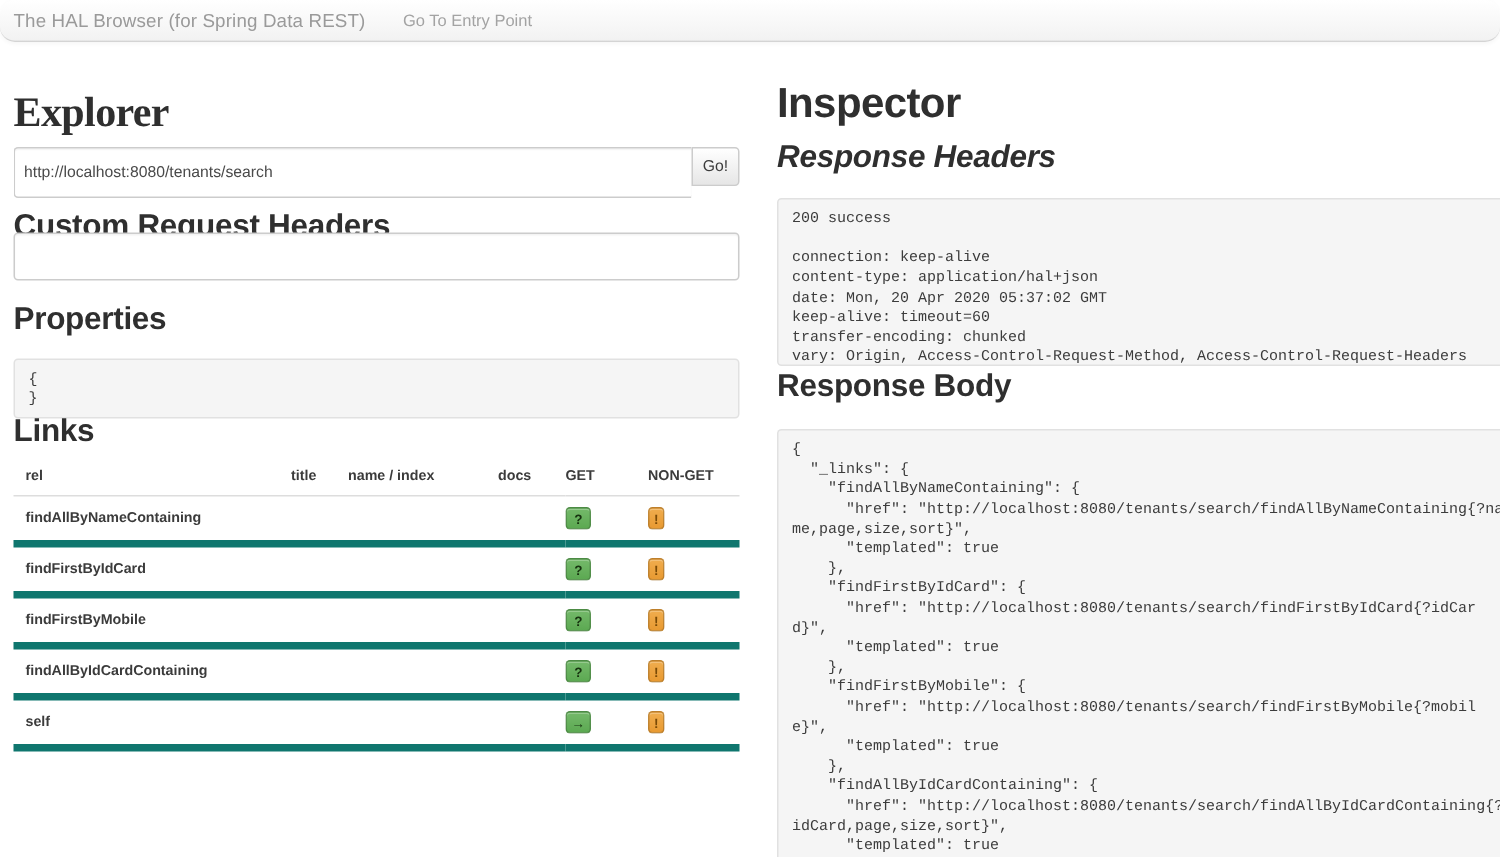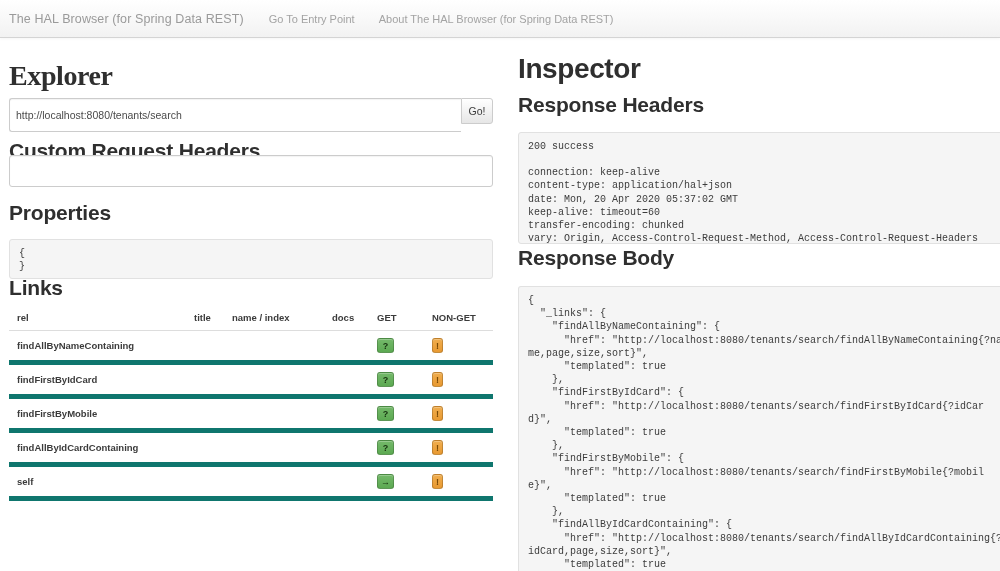--- a/index.html
+++ b/index.html
@@ -11,27 +11,28 @@
     background: #ffffff;
     font-family: "Liberation Sans", sans-serif;
     color: #333333;
     -webkit-font-smoothing: antialiased;
   }
 
   
   .navbar {
     position: absolute;
     top: 0; left: 0;
-    width: 1000px; height: 38px;
+    width: 1000px; height: 28px;
     background: linear-gradient(to bottom, #ffffff 0%, #f2f2f2 100%);
     border-bottom: 1px solid #d4d4d4;
     box-shadow: 0 1px 3px rgba(0,0,0,0.04);
     display: flex;
     align-items: center;
     padding-left: 9px;
+    border-radius: 10px;
   }
   .navbar-brand {
     font-size: 12.5px;
     color: #9a9a9a;
     letter-spacing: 0.1px;
     white-space: nowrap;
     text-decoration: none;
   }
   .navbar-links {
     display: flex;
@@ -218,21 +219,21 @@
     color: #16320f;
   }
   .btn-nonget {
     width: 11px;
     background: linear-gradient(to bottom, #f0ad4e 0%, #e89a32 100%);
     color: #7a4a06;
   }
 
   
   #inspector-title       { position: absolute; top: 33px; left: 0; }
-  #response-headers-title{ position: absolute; top: 72px; left: 0; }
+  #response-headers-title{ position: absolute; top: 72px; left: 0; font-style: italic; }
 
   #response-headers-panel {
     position: absolute;
     top: 100px; left: 0;
     width: 500px;
     height: 112px;
   }
   .rh-status { display: block; margin-bottom: 13px; }
 
   #response-body-title { position: absolute; top: 225px; left: 0; }
@@ -249,21 +250,20 @@
     border-radius: 3px 3px 0 0;
   }
 </style>
 </head>
 <body>
 
 <div class="navbar">
   <a class="navbar-brand">The HAL Browser (for Spring Data REST)</a>
   <div class="navbar-links">
     <a class="navbar-link">Go To Entry Point</a>
-    <a class="navbar-link">About The HAL Browser (for Spring Data REST)</a>
   </div>
 </div>
 
 <div class="container">
 
   <div class="col-left">
 
     <h1 class="section-title" id="explorer-title">Explorer</h1>
 
     <div class="url-row">

